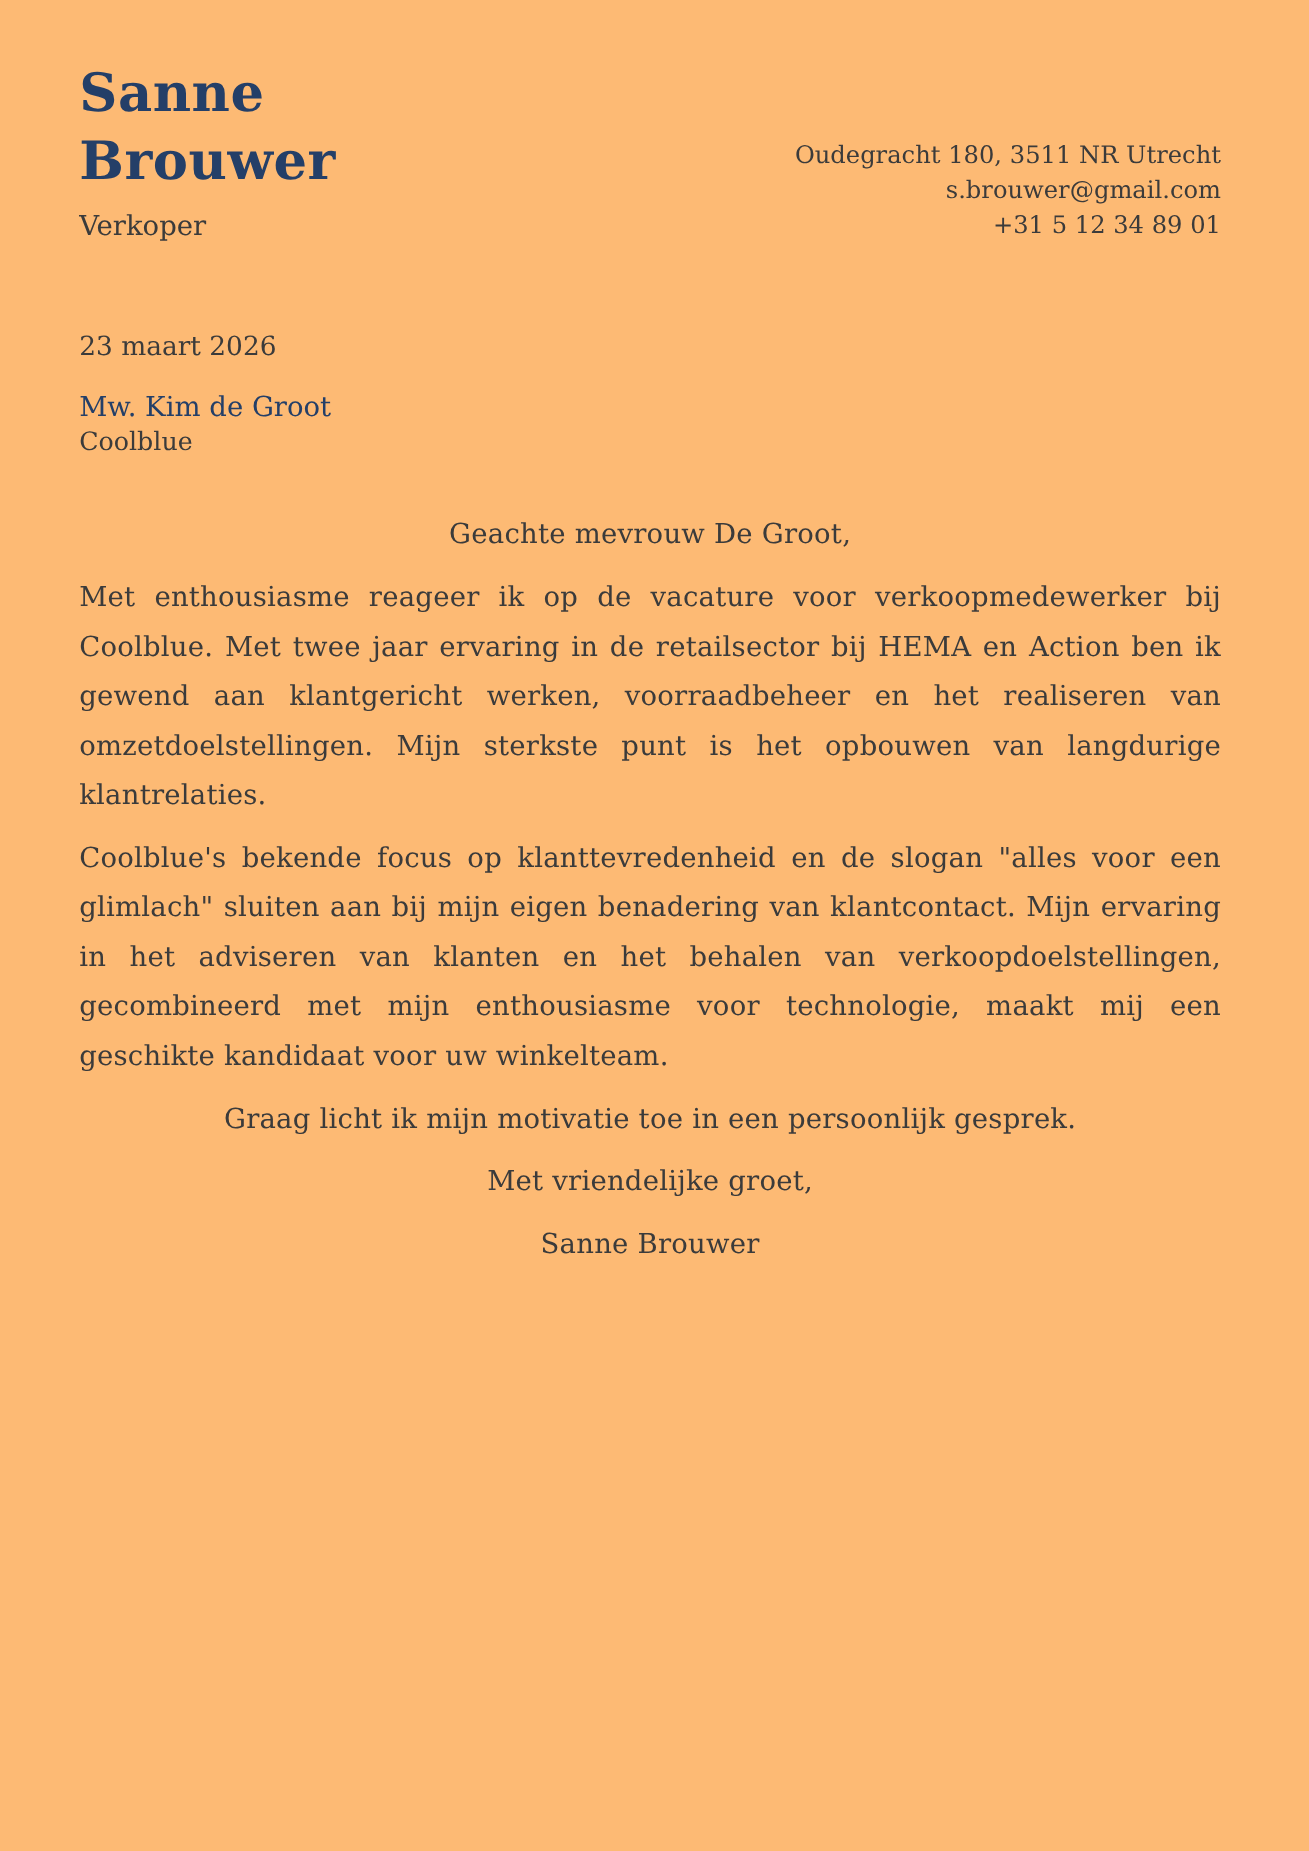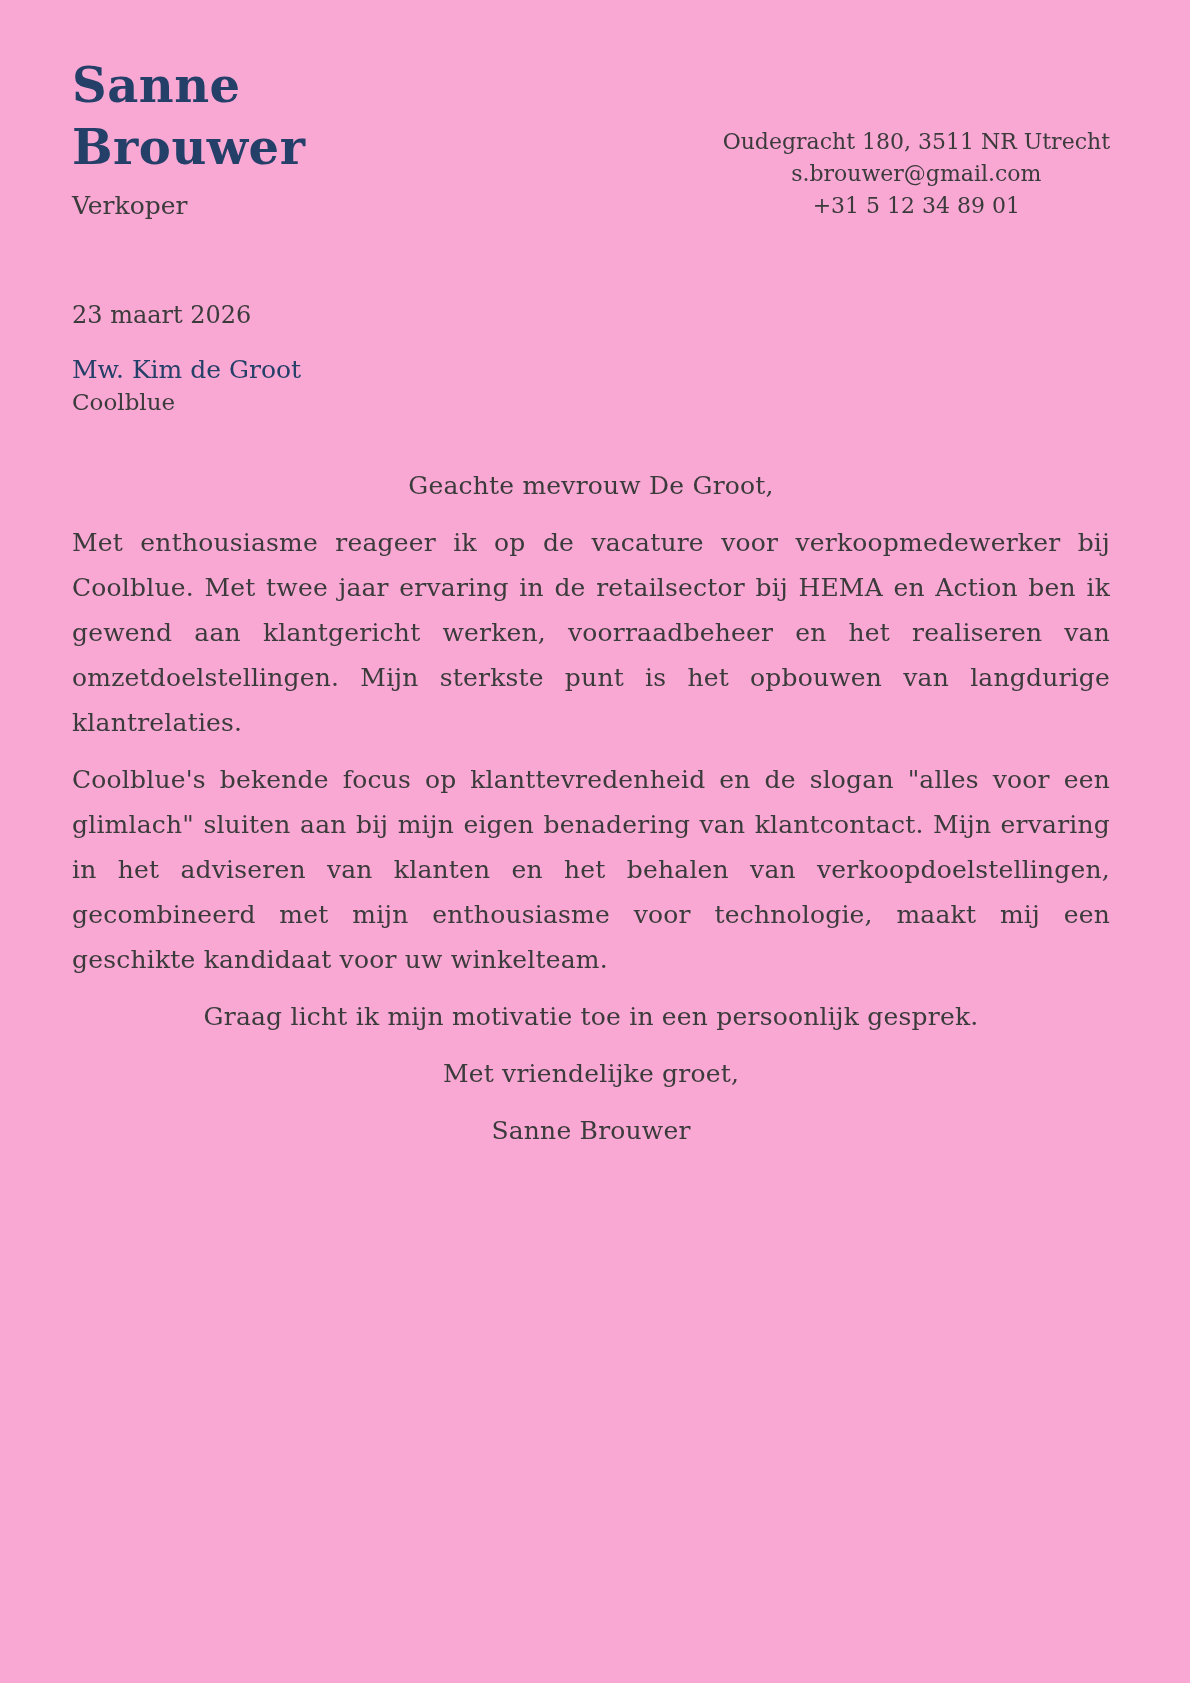--- a/index.html
+++ b/index.html
@@ -5,21 +5,21 @@
   html, body {
     margin: 0;
     padding: 0;
     background: #ffffff;
   }
   .page {
     position: relative;
     width: 1190px;
     height: 1683px;
     margin: 0 auto;
-    background: #f9a8d4;
+    background: #fdba74;
     box-sizing: border-box;
     padding: 54px 80px 0 72px;
     font-family: "DejaVu Serif", "Liberation Serif", serif;
     color: #3b3b3b;
     overflow: hidden;
   }
   .header {
     display: flex;
     justify-content: space-between;
     align-items: flex-end;
@@ -33,21 +33,21 @@
     letter-spacing: 0.5px;
   }
   .name-line { display: block; }
   .job-title {
     margin-top: 12px;
     font-size: 25px;
     line-height: 32px;
     color: #3b3b3b;
   }
   .contact {
-    text-align: center;
+    text-align: right;
     font-size: 22px;
     line-height: 32px;
     color: #3b3b3b;
   }
   .date {
     margin-top: 78px;
     font-size: 24px;
     line-height: 30px;
   }
   .recipient { margin-top: 24px; }

